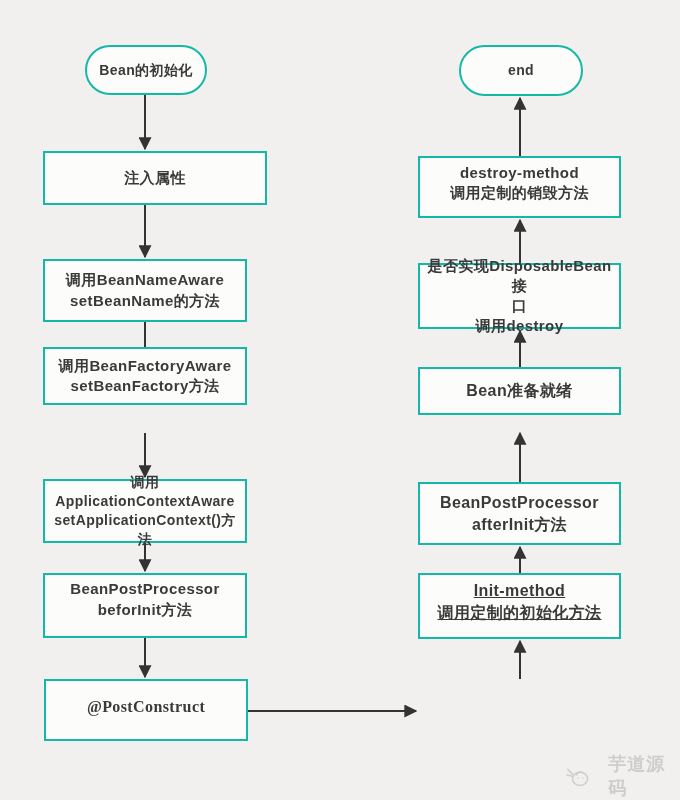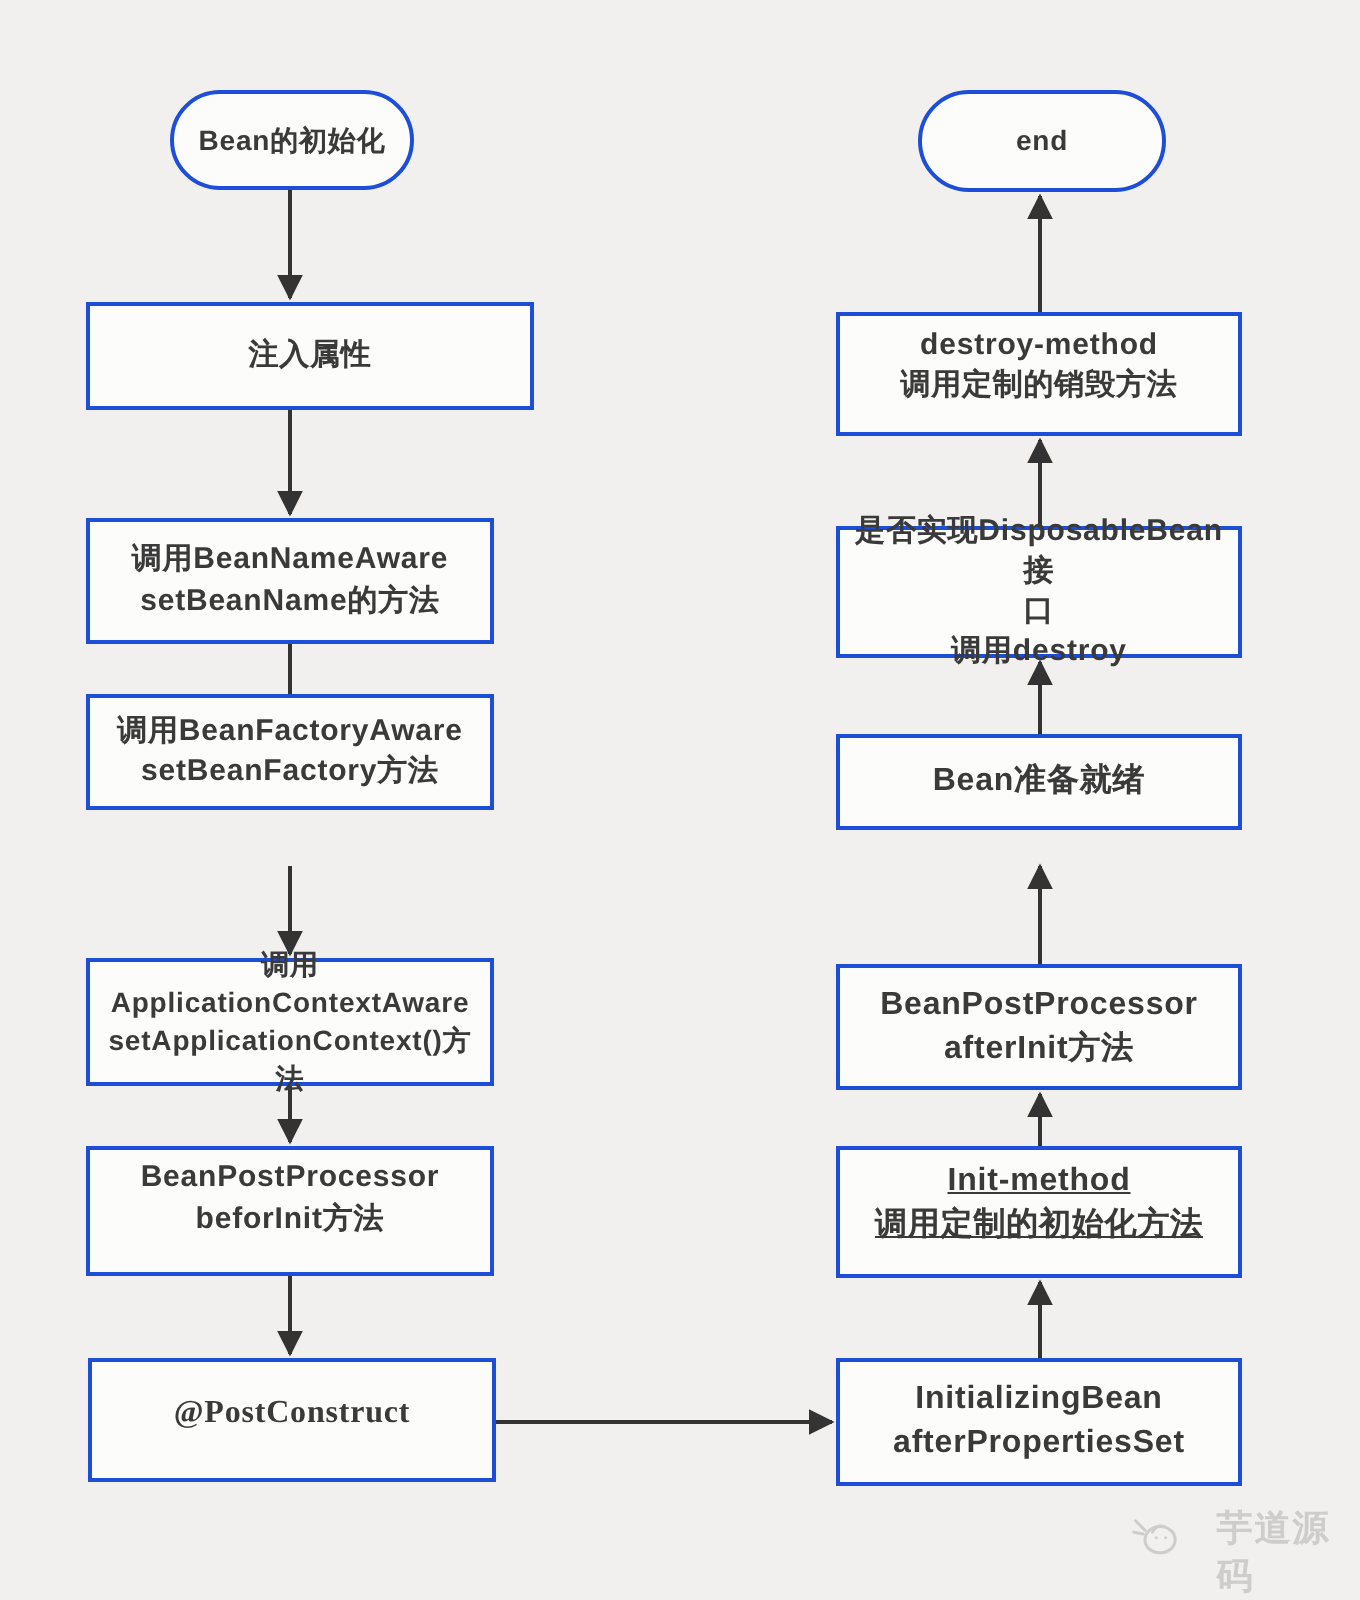--- a/index.html
+++ b/index.html
@@ -22,21 +22,21 @@
     left: 0;
     top: 0;
     width: 680px;
     height: 800px;
     pointer-events: none;
   }
   .node {
     position: absolute;
     box-sizing: border-box;
     background: #fcfcfb;
-    border: 2px solid #1d4ed8;
+    border: 2px solid #14b8a6;
     display: flex;
     align-items: center;
     justify-content: center;
     text-align: center;
     color: #3a3a3a;
     font-weight: 700;
     font-size: 15px;
     line-height: 1.35;
     letter-spacing: 0.4px;
     white-space: pre-line;
@@ -44,21 +44,21 @@
   }
   .terminator {
     border-radius: 26px;
     font-size: 14px;
   }
   .watermark {
     position: absolute;
     left: 564px;
     top: 752px;
     display: flex;
-    align-items: flex-start;
+    align-items: center;
     gap: 16px;
     color: #cbcbc9;
   }
   .watermark-text {
     font-size: 18px;
     font-weight: 700;
     letter-spacing: 1px;
     color: #cdcdcb;
   }
   .watermark-icon {
@@ -109,22 +109,20 @@
 
   <div class="node" style="left:43px; top:479px; width:204px; height:64px; font-size:14px;">调用
 ApplicationContextAware
 setApplicationContext()方法</div>
 
   <div class="node" style="left:43px; top:573px; width:204px; height:65px; padding-bottom:14px;">BeanPostProcessor
 beforInit方法</div>
 
   <div class="node" style="left:44px; top:679px; width:204px; height:62px; padding-bottom:8px; font-size:16px;font-family:Liberation Serif, serif;">@PostConstruct</div>
 
-  <div class="node" style="left:418px; top:679px; width:203px; height:64px; font-size:16px;">InitializingBean
-afterPropertiesSet</div>
 
   <div class="node" style="left:418px; top:573px; width:203px; height:66px; padding-bottom:10px; font-size:16px;text-decoration:underline;">Init-method
 调用定制的初始化方法</div>
 
   <div class="node" style="left:418px; top:482px; width:203px; height:63px; font-size:16px;">BeanPostProcessor
 afterInit方法</div>
 
   <div class="node" style="left:418px; top:367px; width:203px; height:48px; font-size:16px;">Bean准备就绪</div>
 
   <div class="node" style="left:418px; top:263px; width:203px; height:66px;">是否实现DisposableBean接

